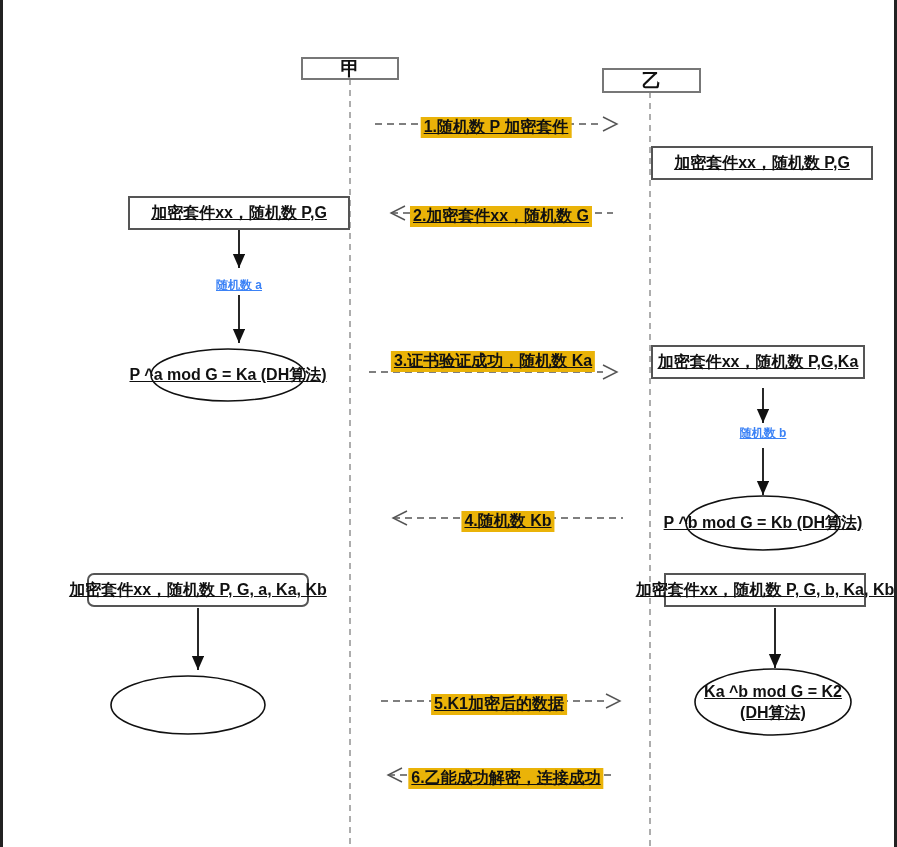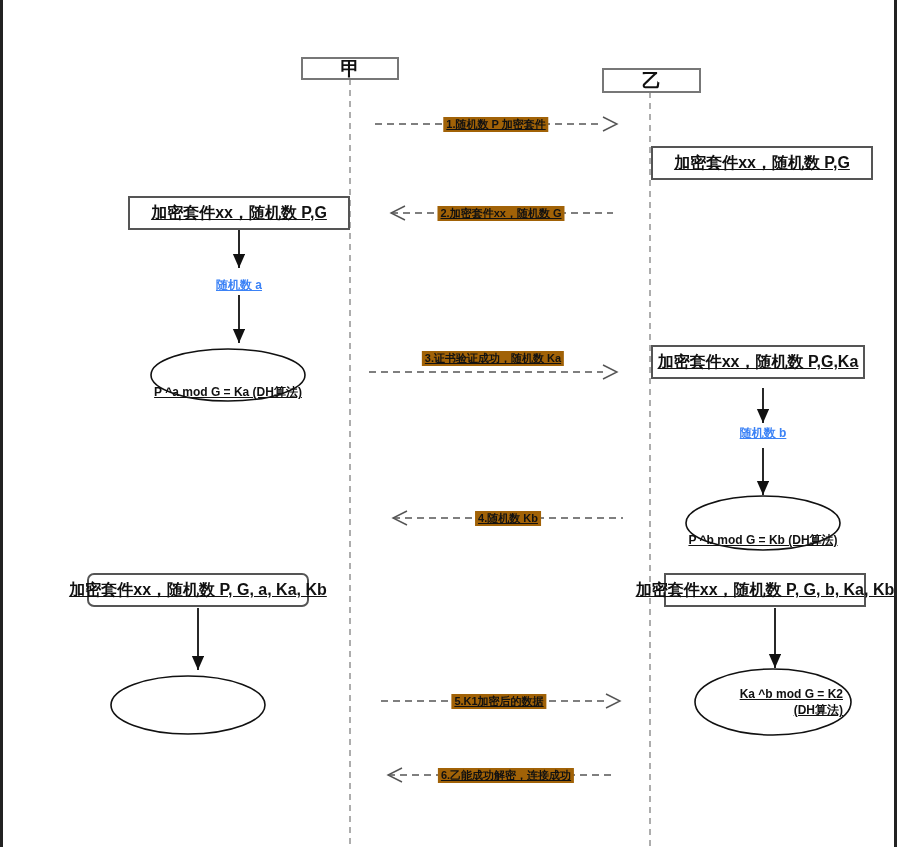--- a/index.html
+++ b/index.html
@@ -50,25 +50,25 @@
     border: 2px solid #777777;
     font-size: 19px;
     font-weight: bold;
   }
   .actor-box .label-text {
     text-decoration: none;
   }
   .ellipse-label {
     position: absolute;
     display: flex;
-    align-items: flex-end;
+    align-items: center;
     justify-content: center;
     text-align: center;
     color: #111111;
-    font-size: 12px;
+    font-size: 16px;
     font-weight: bold;
     line-height: 1.3;
     pointer-events: none;
   }
   .ellipse-label .label-text {
     text-decoration: underline;
     white-space: nowrap;
   }
   .ellipse-label.two-line .label-text {
     white-space: normal;
@@ -81,25 +81,25 @@
     white-space: nowrap;
     text-decoration: underline;
     background: #ffffff;
     padding: 0 2px;
     text-align: center;
     transform: translateX(-50%);
   }
   .arrow-label {
     position: absolute;
     color: #111111;
-    font-size: 11px;
-    font-weight: bold;
-    white-space: nowrap;
-    text-decoration: underline;
-    background: #a16207;
+    font-size: 16px;
+    font-weight: bold;
+    white-space: nowrap;
+    text-decoration: underline;
+    background: #eab308;
     padding: 0 3px;
     transform: translateX(-50%);
   }
 </style>
 </head>
 <body>
 
 <div id="canvas">
 
   <svg class="svg-layer" viewBox="0 0 897 847" xmlns="http://www.w3.org/2000/svg">

